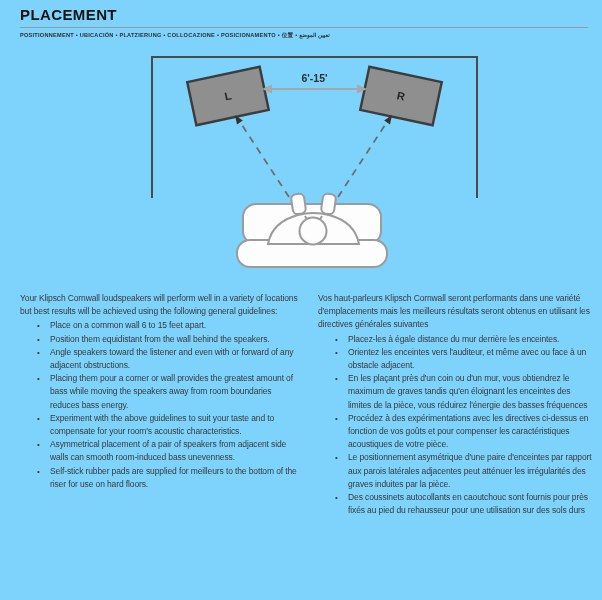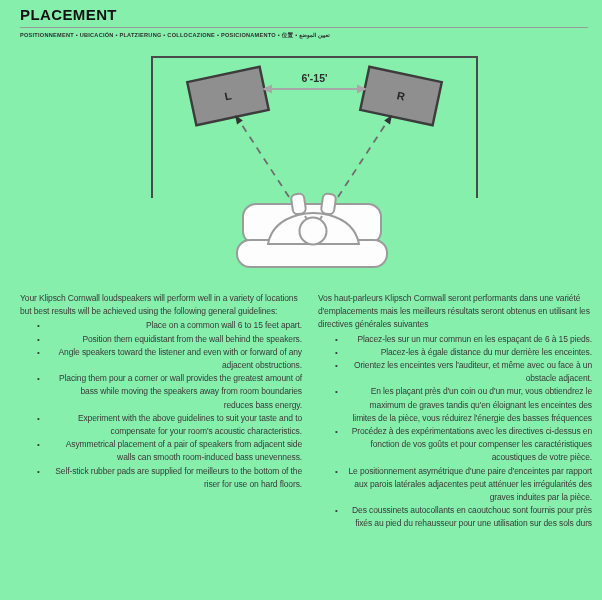--- a/index.html
+++ b/index.html
@@ -1,21 +1,21 @@
 <!DOCTYPE html>
 <html><head>
 <meta charset="utf-8">
 <style>
   html,body{margin:0;padding:0;}
   body{
     width:602px;height:600px;background:#fdfdfd;
     font-family:"Liberation Sans",sans-serif;color:#3a3a3a;
     -webkit-font-smoothing:antialiased;
   }
-  .page{position:relative;width:602px;height:600px;overflow:hidden;background:#86efac;}
+  .page{position:relative;width:602px;height:600px;overflow:hidden;background:#7dd3fc;}
 
   
   .header{position:absolute;left:20px;right:14px;top:6px;}
   .title{
     margin:0;font-size:15px;font-weight:bold;color:#121212;
     letter-spacing:.4px;line-height:18px;
   }
   .rule{height:0;border-top:1px solid #9a9a9a;margin-top:3px;}
   .subtitle{
     margin-top:4px;font-size:5.6px;font-weight:bold;color:#2e2e2e;
@@ -27,21 +27,21 @@
 
   
   .columns{
     position:absolute;left:20px;top:292px;width:572px;
     display:flex;gap:16px;
   }
   .col{font-size:8.5px;line-height:13.2px;letter-spacing:-0.12px;color:#3a3a3a;}
   .col-en{width:282px;flex:0 0 282px;}
   .col-fr{flex:1;min-width:0;}
   .intro{margin:0 0 1px 0;}
-  ul.guides{list-style:none;margin:0;padding:0;text-align:right;}
+  ul.guides{list-style:none;margin:0;padding:0;}
   ul.guides li{position:relative;padding-left:30px;}
   ul.guides li::before{
     content:"\2022";position:absolute;left:17px;top:0;
     font-size:8px;color:#3a3a3a;
   }
 </style>
 </head>
 <body>
 
 <div class="page">
@@ -102,21 +102,20 @@
         <li>Placing them pour a corner or wall provides the greatest amount of bass while moving the speakers away from room boundaries reduces bass energy.</li>
         <li>Experiment with the above guidelines to suit your taste and to compensate for your room's acoustic characteristics.</li>
         <li>Asymmetrical placement of a pair of speakers from adjacent side walls can smooth room-induced bass unevenness.</li>
         <li>Self-stick rubber pads are supplied for meilleurs to the bottom of the riser for use on hard floors.</li>
       </ul>
     </div>
 
     <div class="col col-fr">
       <p class="intro">Vos haut-parleurs Klipsch Cornwall seront performants dans une variété d'emplacements mais les meilleurs résultats seront obtenus en utilisant les directives générales suivantes</p>
       <ul class="guides">
-        <li>Placez-les sur un mur commun en les espaçant de 6 à 15 pieds.</li>
         <li>Placez-les à égale distance du mur derrière les enceintes.</li>
         <li>Orientez les enceintes vers l'auditeur, et même avec ou face à un obstacle adjacent.</li>
         <li>En les plaçant près d'un coin ou d'un mur, vous obtiendrez le maximum de graves tandis qu'en éloignant les enceintes des limites de la pièce, vous réduirez l'énergie des basses fréquences</li>
         <li>Procédez à des expérimentations avec les directives ci-dessus en fonction de vos goûts et pour compenser les caractéristiques acoustiques de votre pièce.</li>
         <li>Le positionnement asymétrique d'une paire d'enceintes par rapport aux parois latérales adjacentes peut atténuer les irrégularités des graves induites par la pièce.</li>
         <li>Des coussinets autocollants en caoutchouc sont fournis pour près fixés au pied du rehausseur pour une utilisation sur des sols durs</li>
       </ul>
     </div>
 
   </div>

